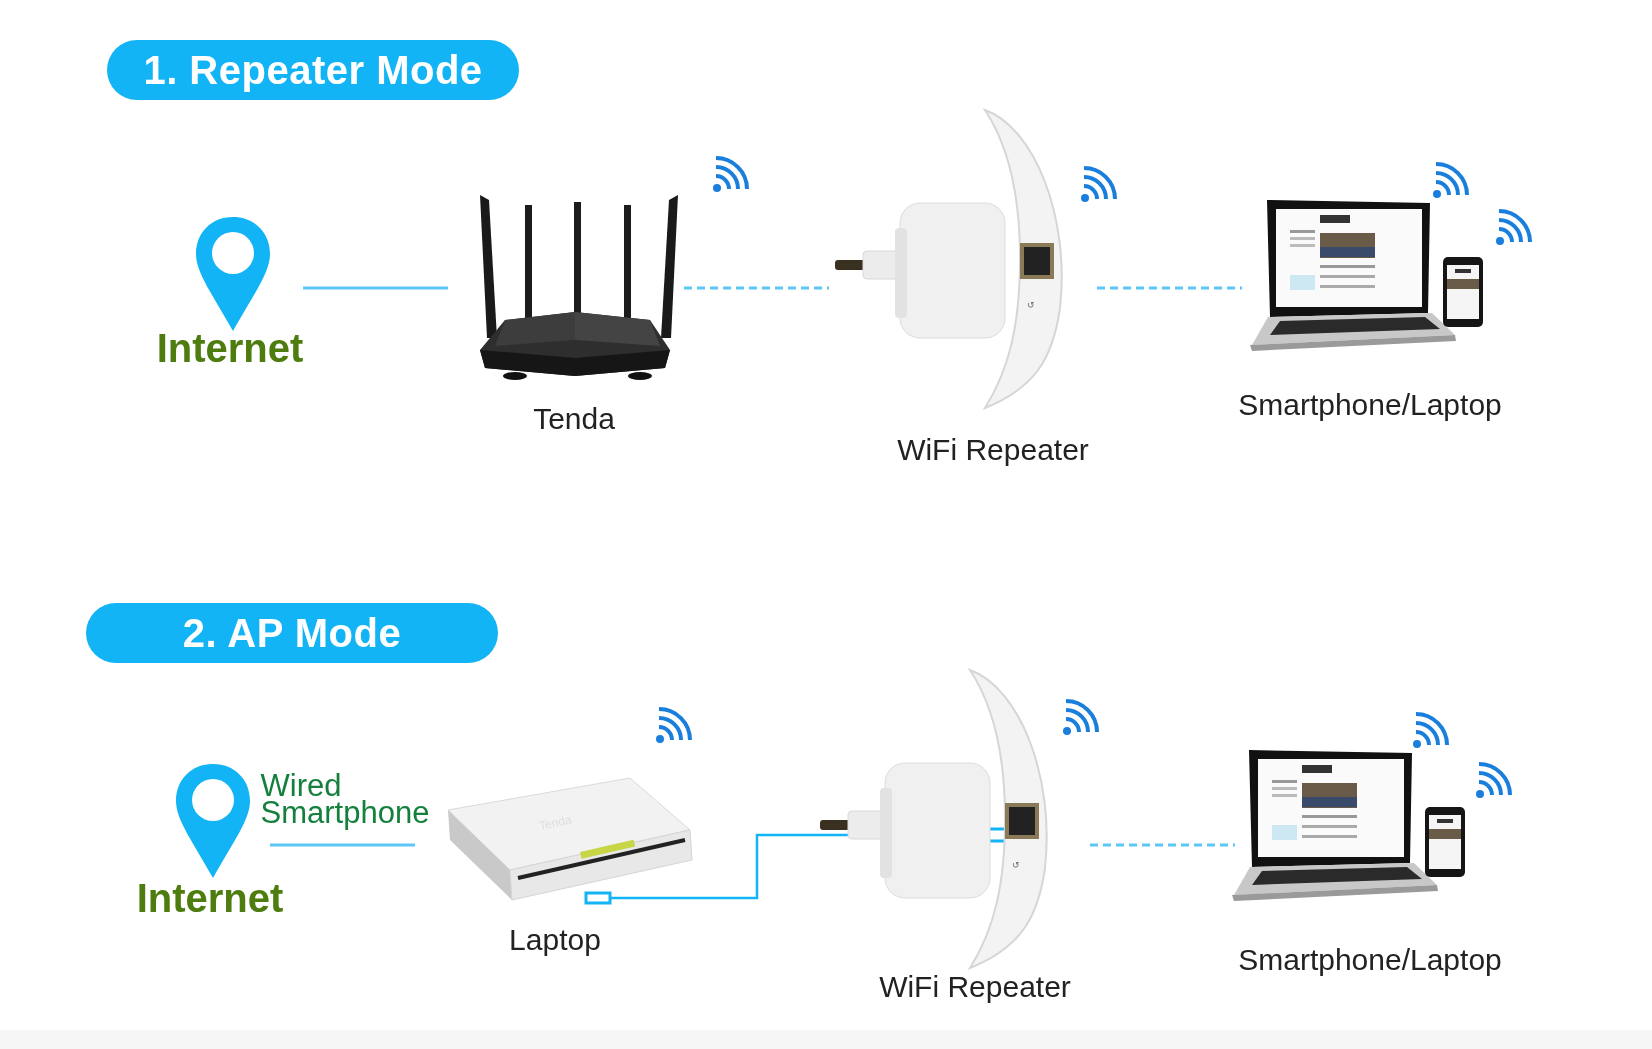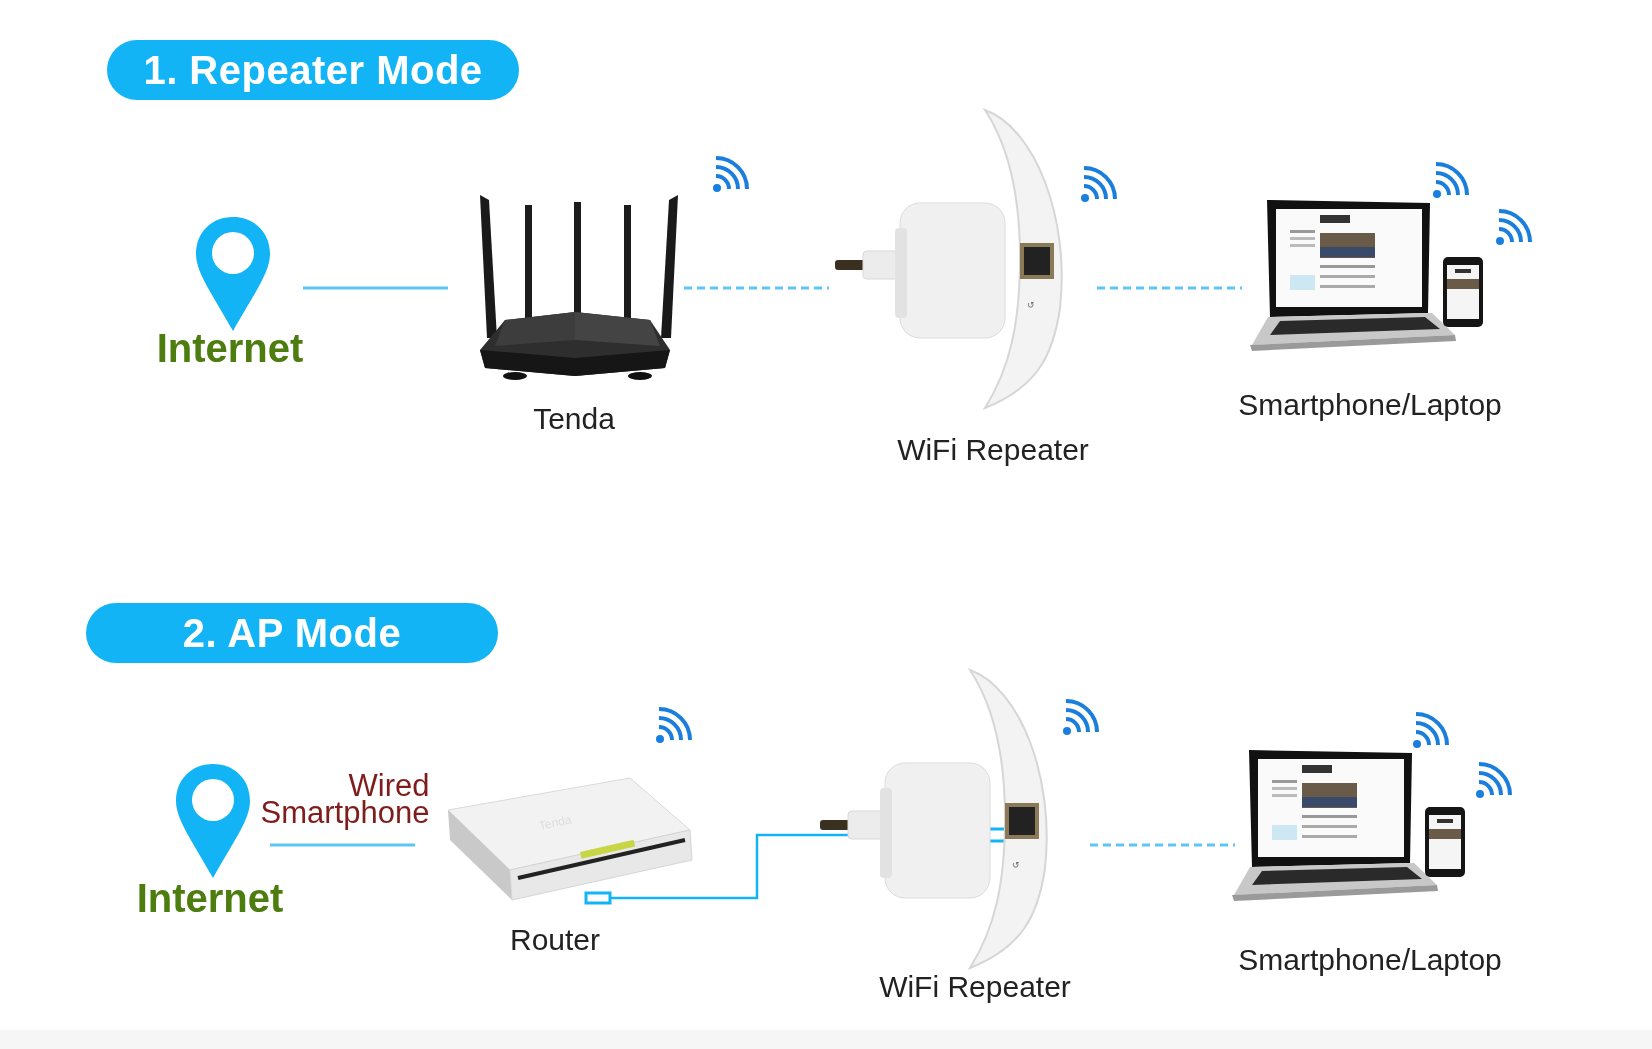--- a/index.html
+++ b/index.html
@@ -32,23 +32,23 @@
     .label-big {
       position: absolute;
       color: #4d7c0f;
       font-size: 40px;
       font-weight: bold;
       white-space: nowrap;
       transform: translateX(-50%);
     }
     .wired {
       position: absolute;
-      color: #7f1d1d;
+      color: #15803d;
       font-size: 31px;
-      text-align: right;
+      text-align: left;
       line-height: 27px;
       transform: translateX(-50%);
       white-space: nowrap;
     }
     svg { position: absolute; overflow: visible; }
     .bottom-band {
       position: absolute; left:0; top:1030px; width:1652px; height:19px; background:#f6f6f6;
     }
   </style>
 </head>
@@ -178,21 +178,21 @@
   </svg>
 
   <svg style="left:440px; top:770px;" width="260" height="140" viewBox="0 0 260 140">
     <path d="M8 40 L190 8 L250 60 L70 100 Z" fill="#f2f2f2" stroke="#dadada"></path>
     <path d="M8 40 L70 100 L72 130 L10 70 Z" fill="#c9c9c9"></path>
     <path d="M70 100 L250 60 L252 90 L72 130 Z" fill="#e8e8e8" stroke="#d5d5d5"></path>
     <path d="M78 108 L245 70" stroke="#222" stroke-width="4"></path>
     <rect x="140" y="82" width="55" height="7" fill="#c8d646" transform="rotate(-13 140 82)"></rect>
     <text x="100" y="60" font-size="12" fill="#dddddd" font-family="Liberation Sans, sans-serif" transform="rotate(-12 100 60)">Tenda</text>
   </svg>
-  <div class="label" style="left:555px; top:923px;">Router</div>
+  <div class="label" style="left:555px; top:923px;">Laptop</div>
 
   <svg style="left:655px; top:708px;" width="36" height="36" viewBox="0 0 36 36">
     <circle cx="5" cy="31" r="4" fill="#1a7fdc"></circle>
     <path d="M4 19 A13 13 0 0 1 17 32" stroke="#1a7fdc" stroke-width="4" fill="none"></path>
     <path d="M4 10 A22 22 0 0 1 26 32" stroke="#1a7fdc" stroke-width="4" fill="none"></path>
     <path d="M4 1 A31 31 0 0 1 35 32" stroke="#1a7fdc" stroke-width="4" fill="none"></path>
   </svg>
 
   <svg style="left:580px; top:825px;" width="440" height="80">
     <rect x="6" y="68" width="24" height="10" fill="none" stroke="#12b4f5" stroke-width="3"></rect>

